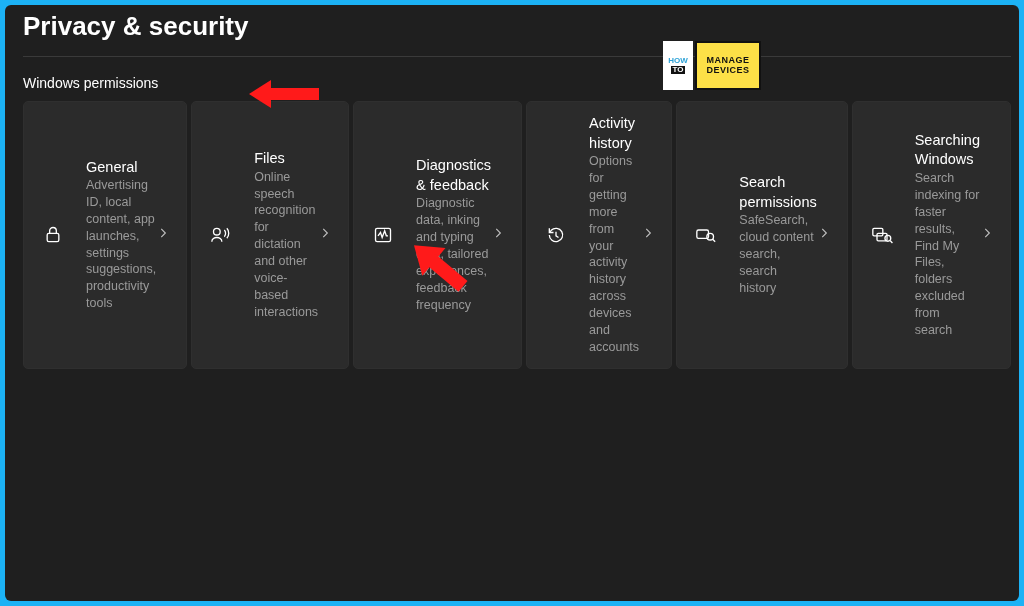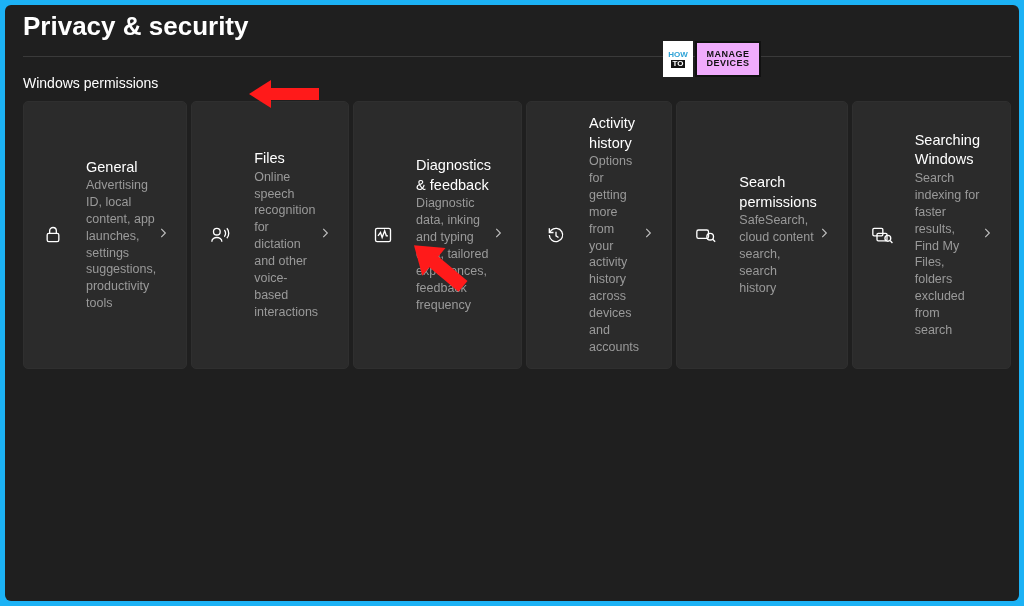--- a/index.html
+++ b/index.html
@@ -76,40 +76,40 @@
     color: #bfbfbf;
     flex-shrink: 0;
   }
 
   
   .logo-badge {
     position: absolute;
     top: 36px;
     left: 658px;
     width: 98px;
-    height: 36px;
+    height: 49px;
     display: flex;
   }
   .logo-left {
     width: 30px;
     background: #ffffff;
     display: flex;
     flex-direction: column;
     align-items: center;
     justify-content: center;
     font-size: 8px;
     font-weight: 800;
     line-height: 1;
     color: #111;
   }
   .logo-left .how { color: #2fa3d7; }
   .logo-left .to { background: #111; color: #fff; padding: 0 2px; margin-top: 1px; }
   .logo-right {
     flex: 1;
-    background: #f0abfc;
+    background: #fde047;
     border: 2px solid #111;
     margin-left: 2px;
     display: flex;
     flex-direction: column;
     align-items: center;
     justify-content: center;
     font-size: 9px;
     font-weight: 900;
     letter-spacing: 0.5px;
     color: #111;

